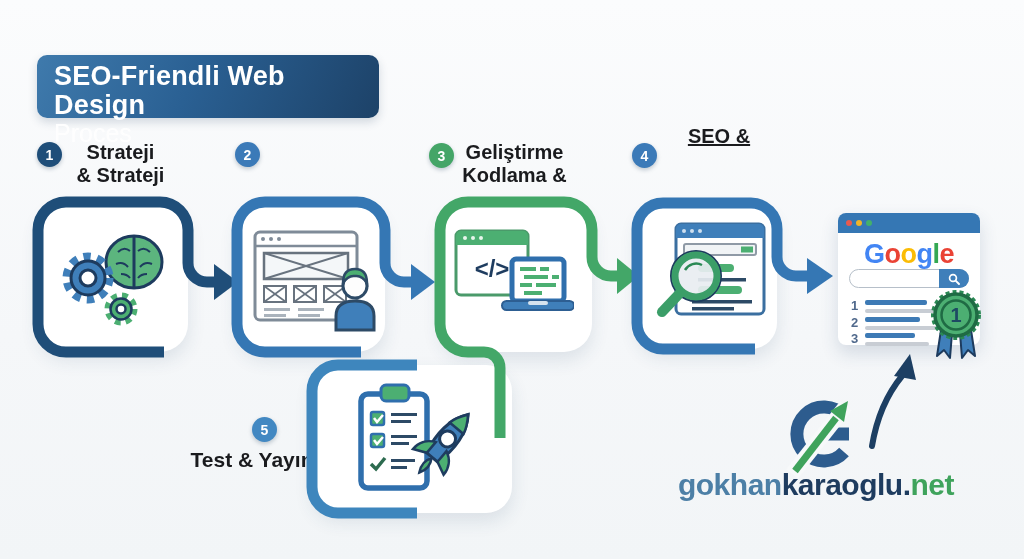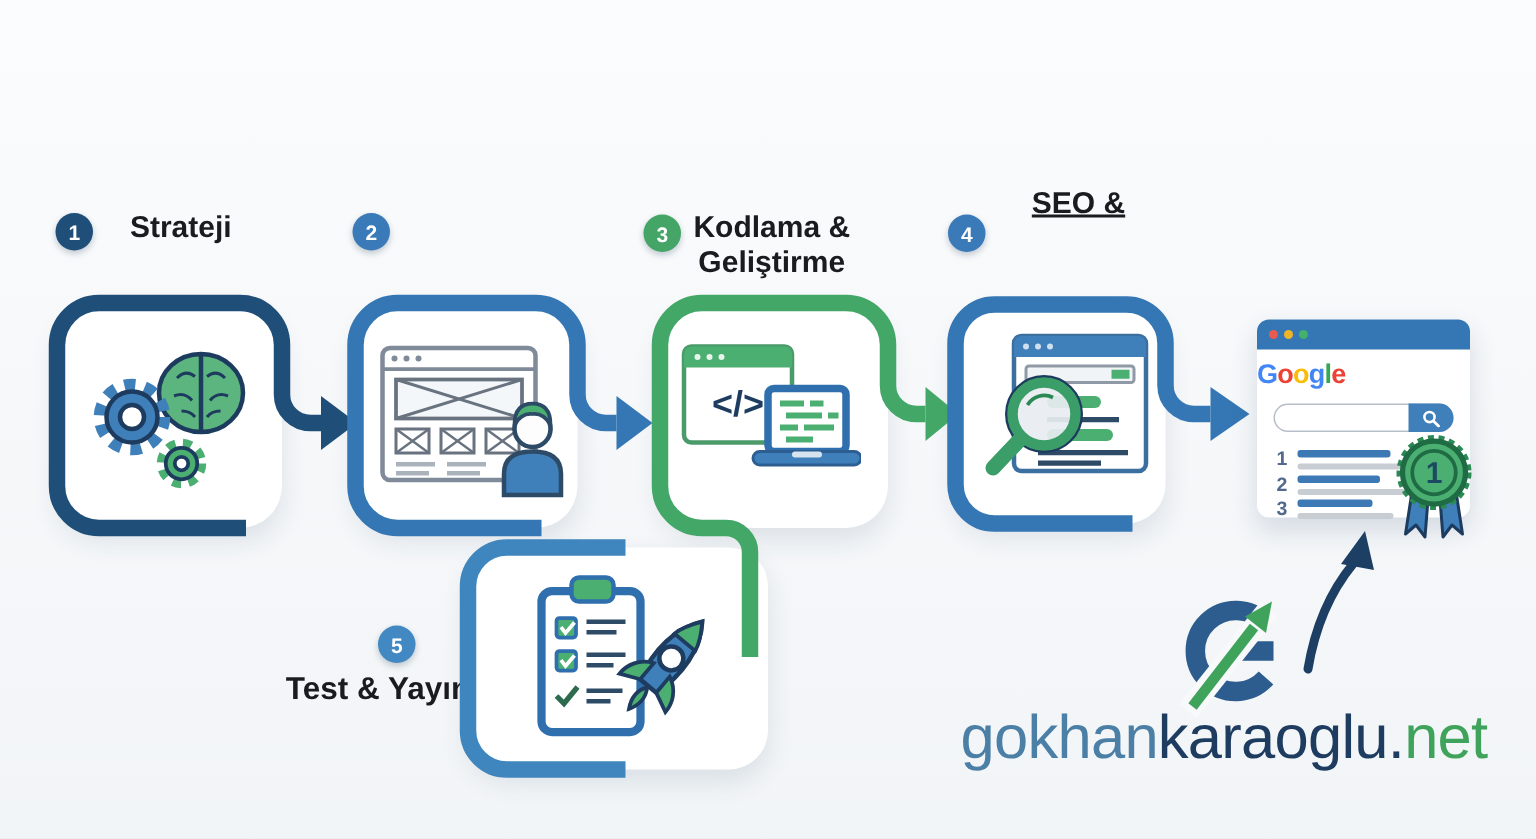--- a/index.html
+++ b/index.html
@@ -27,57 +27,62 @@
   .steplabel{font-size:20px;line-height:23px;font-weight:700;color:#1a1b1e;text-align:center;}
   
   .wbox{background:#fff;box-shadow:0 8px 18px rgba(40,70,110,.12);}
   
   .gbrowser{
     left:838px;top:213px;width:142px;height:132px;border-radius:8px;background:#fff;
     box-shadow:0 8px 18px rgba(40,70,110,.16);
   }
   .ghead{position:absolute;left:0;top:0;right:0;height:20px;background:#3577b4;border-radius:8px 8px 0 0;}
   .gdot{position:absolute;top:7px;width:6px;height:6px;border-radius:50%;}
-  .glogo{position:absolute;left:0;right:0;top:26px;text-align:left;font-size:18px;font-weight:700;letter-spacing:-.5px;}
+  .glogo{position:absolute;left:0;right:0;top:26px;text-align:center;font-size:27px;font-weight:700;letter-spacing:-.5px;}
   .gsearch{
     position:absolute;left:11px;top:56px;width:120px;height:19px;border:1.5px solid #b6bfc9;
     border-radius:10px;background:#fff;box-sizing:border-box;
   }
   .gbtn{position:absolute;right:-1px;top:-1px;width:30px;height:19px;background:#3f7fba;border-radius:0 10px 10px 0;display:flex;align-items:center;justify-content:center;}
   .g-row{position:absolute;left:13px;display:flex;align-items:flex-start;}
   .g-num{width:14px;font-size:13px;font-weight:700;color:#50698c;line-height:12px;}
   .g-bars{display:flex;flex-direction:column;}
   .g-bars i{display:block;border-radius:2px;}
   .bar-blue{height:5px;background:#3d7ab5;}
   .bar-gray{height:4px;background:#c8cdd4;margin-top:4px;}
   .r1 .bar-blue{width:62px;} .r1 .bar-gray{width:80px;}
   .r2 .bar-blue{width:55px;} .r2 .bar-gray{width:80px;}
   .r3 .bar-blue{width:50px;} .r3 .bar-gray{width:64px;}
   
-  .brand{left:640px;top:468px;width:352px;text-align:center;font-size:41px;font-weight:400;letter-spacing:-.5px;}
+  .brand{left:640px;top:468px;width:352px;text-align:center;font-size:30px;font-weight:700;letter-spacing:-.5px;}
 </style>
 </head>
 <body>
 
 <div id="stage">
 
+  <div class="abs banner">
+    <div class="t1">SEO-Friendli Web Design</div>
+    <div class="t2">Proces</div>
+  </div>
 
   <div class="abs stepnum" style="left: 37px; top: 142px; background-color: rgb(31, 78, 121);">1</div>
   <div class="abs steplabel" style="left:58px;top:141px;width:125px;">
     <div>Strateji</div>
+    <div>&amp; Strateji</div>
   </div>
 
   <div class="abs stepnum" style="left: 235px; top: 142px; background-color: rgb(59, 122, 184);">2</div>
   <div class="abs steplabel" style="left:258px;top:141px;width:112px;">
   </div>
 
   <div class="abs stepnum" style="left: 429px; top: 143px; background-color: rgb(68, 165, 103);">3</div>
   <div class="abs steplabel" style="left:452px;top:141px;width:125px;">
+    <div>Geliştirme</div>
     <div>Kodlama &amp;</div>
-    <div>Geliştirme</div>
   </div>
 
   <div class="abs stepnum" style="left: 632px; top: 143px; background-color: rgb(59, 122, 184);">4</div>
   <div class="abs steplabel" style="left:650px;top:125px;width:138px;text-decoration:underline;">
     <div>SEO &amp;</div>
   </div>
 
   <div class="abs stepnum" style="left: 252px; top: 417px; background-color: rgb(66, 136, 194);">5</div>
   <div class="abs steplabel" style="left:168px;top:448px;width:168px;font-size:21px;">Test &amp; Yayın</div>
 

